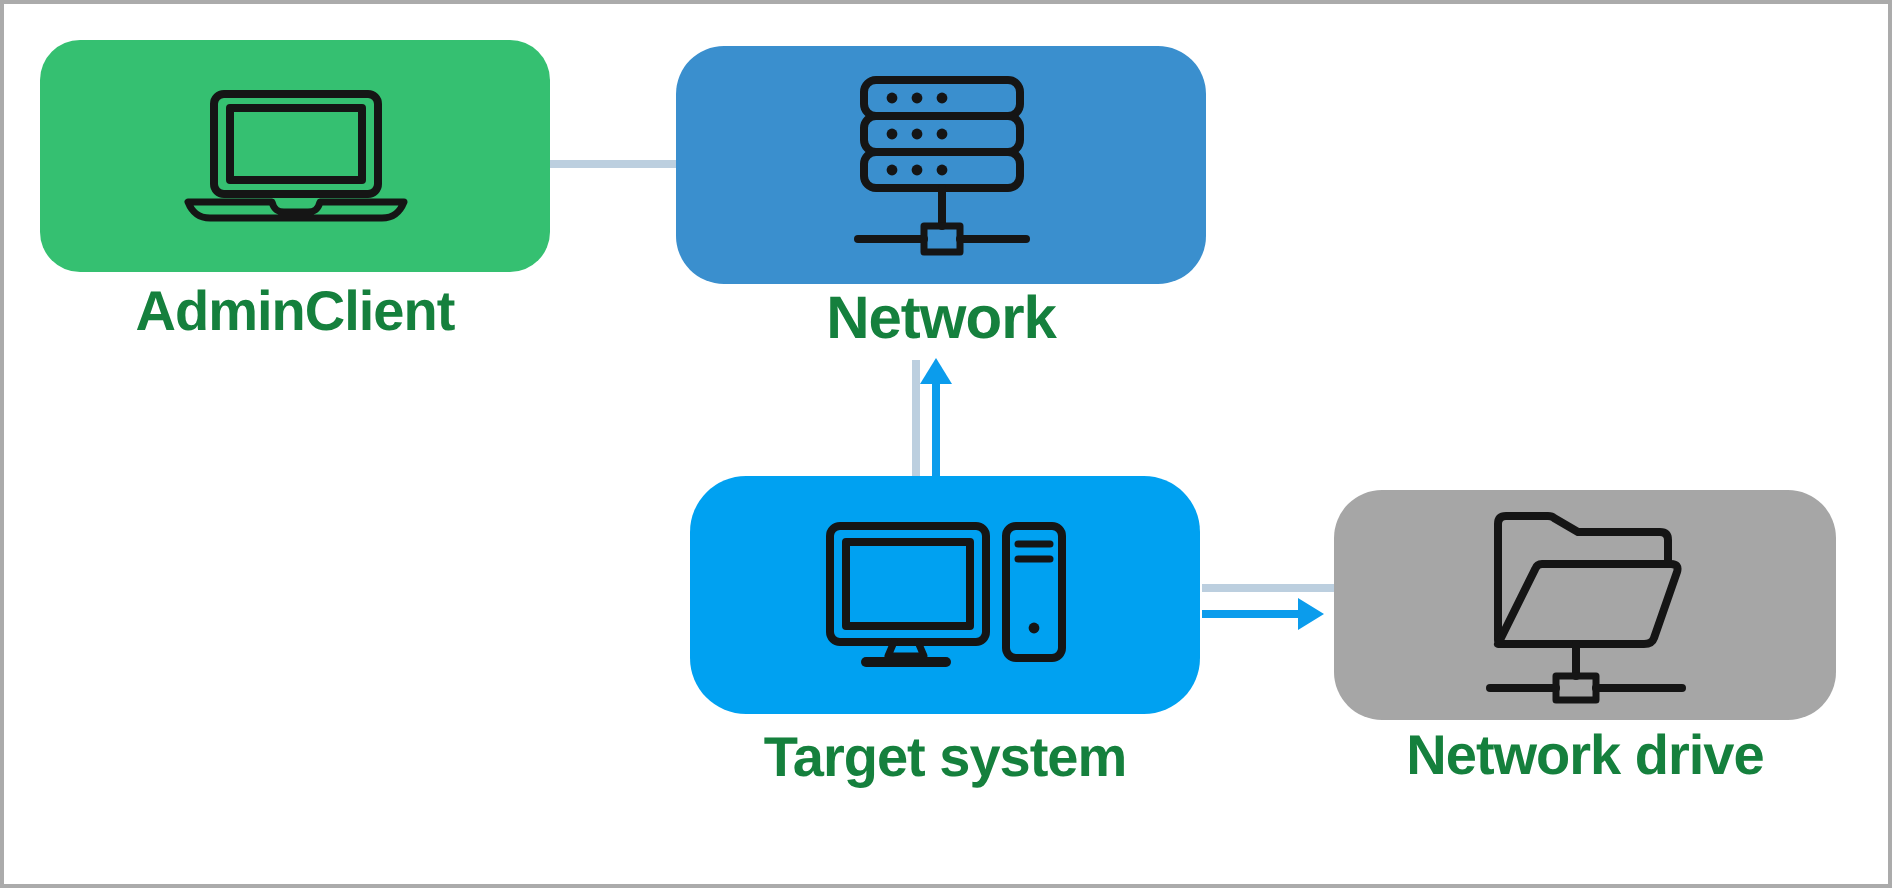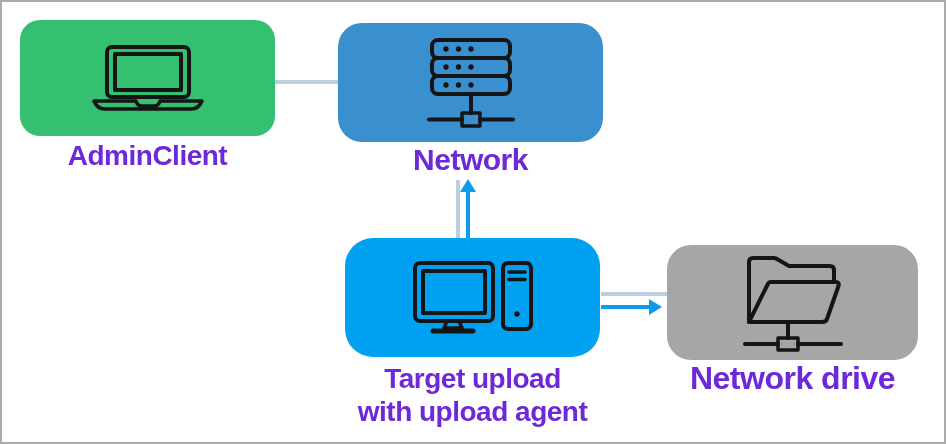--- a/index.html
+++ b/index.html
@@ -3,25 +3,25 @@
 <meta charset="utf-8">
 <style>
   html,body{margin:0;padding:0;background:#ffffff;font-family:"Liberation Sans",sans-serif;}
   .canvas{position:relative;width:946px;height:444px;background:#ffffff;overflow:hidden;}
   .frame{position:absolute;inset:0;border:2px solid var(--border_gray);pointer-events:none;}
   .node{position:absolute;display:flex;align-items:center;justify-content:center;}
   .node-admin{left:20px;top:20px;width:255px;height:116px;border-radius:20px;background:var(--admin_green);}
   .node-server{left:338px;top:23px;width:265px;height:119px;border-radius:24px;background:var(--server_blue);}
   .node-target{left:345px;top:238px;width:255px;height:119px;border-radius:28px;background:var(--target_blue);}
   .node-drive{left:667px;top:245px;width:251px;height:115px;border-radius:24px;background:var(--drive_gray);}
-  .label{position:absolute;text-align:center;font-weight:700;color:#6d28d9;letter-spacing:-0.5px;}
+  .label{position:absolute;text-align:center;font-weight:700;color:#15803d;letter-spacing:-0.5px;}
   .label-admin{left:20px;top:140px;width:255px;font-size:28px;line-height:32px;}
   .label-server{left:338px;top:143px;width:265px;font-size:30px;line-height:33px;}
   .label-target{left:325px;top:362px;width:295px;font-size:28px;line-height:33px;}
-  .label-drive{left:667px;top:362px;width:251px;font-size:32px;line-height:32px;}
+  .label-drive{left:667px;top:362px;width:251px;font-size:28px;line-height:32px;}
   .conn{position:absolute;background:var(--connector_light);}
   .conn-admin-server{left:275px;top:80px;width:63px;height:4px;}
   .conn-target-server-light{left:456px;top:180px;width:4px;height:58px;}
   .conn-target-drive-light{left:601px;top:292px;width:66px;height:4px;}
   .arrow-shaft{position:absolute;background:var(--arrow_blue);}
   .arrow-up-shaft{left:466px;top:191px;width:4px;height:47px;}
   .arrow-right-shaft{left:601px;top:305px;width:49px;height:4px;}
   .arrow-head{position:absolute;width:0;height:0;}
   .arrow-up-head{left:460px;top:179px;border-left:8px solid transparent;border-right:8px solid transparent;border-bottom:13px solid var(--arrow_blue);}
   .arrow-right-head{left:649px;top:299px;border-top:8px solid transparent;border-bottom:8px solid transparent;border-left:13px solid var(--arrow_blue);}
@@ -81,22 +81,21 @@
       <rect class="ln" x="10" y="10" width="62" height="42"></rect>
       <path class="ln35" d="M34 60 L31 67 H49 L46 60"></path>
       <path class="thick" d="M20 70 H60"></path>
       <rect class="ln" x="90" y="2" width="28" height="66" rx="5"></rect>
       <path class="ln35" d="M96 11 H112"></path>
       <path class="ln35" d="M96 18.5 H112"></path>
       <circle class="dot" cx="104" cy="53" r="2.7"></circle>
     </svg>
   </div>
   <div class="label label-target">
-    <div>Target upload</div>
-    <div>with upload agent</div>
+    <div>Target system</div>
   </div>
 
   <div class="node node-drive">
     <svg width="100" height="98" viewBox="0 0 100 98">
       <path class="ln" d="M6 66 V8 Q6 4 10 4 H31 Q33 4 34 5 L46 12 H87 Q91 12 91 16 V28"></path>
       <path class="ln" d="M6 68 H79 Q83 68 84 65 L95.5 32 Q96.7 28 92.5 28 H28 Q25.5 28 24.6 30.5 L6 68 Z"></path>
       <path class="ln" d="M45 68 V84"></path>
       <rect class="ln35" x="35" y="84" width="20" height="12"></rect>
       <path class="ln" d="M2 90 H35"></path>
       <path class="ln" d="M55 90 H98"></path>

